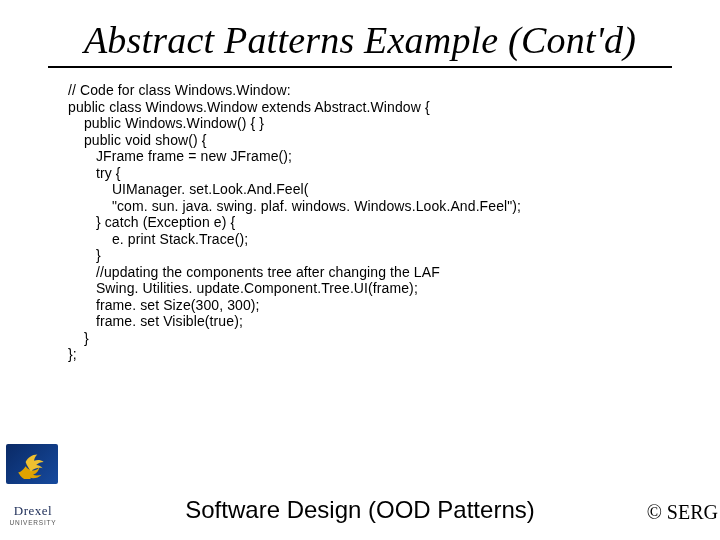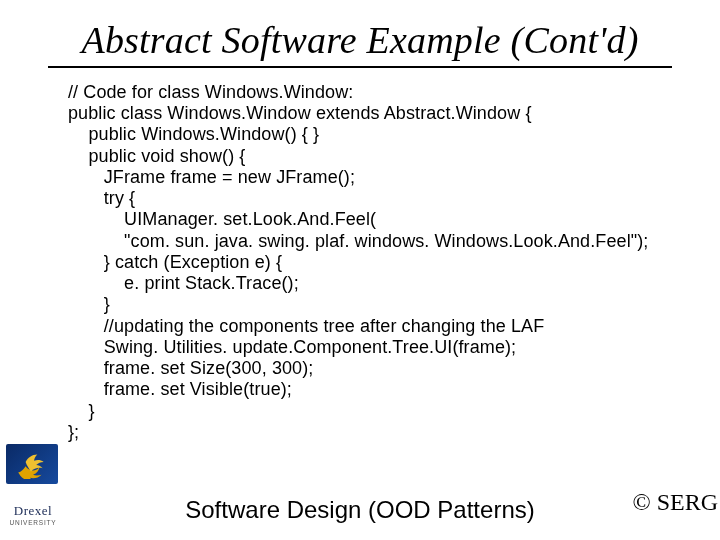--- a/index.html
+++ b/index.html
@@ -18,21 +18,21 @@
     text-align: center;
     letter-spacing: 0.2px;
   }
   .title-rule {
     border: none;
     border-top: 2px solid #000;
     margin: 0 48px 10px 48px;
   }
   .code-block {
     font-family: "Comic Sans MS", "Comic Sans", cursive, Arial, sans-serif;
-    font-size: 18px;
+    font-size: 14px;
     line-height: 1.18;
     white-space: pre;
     padding-left: 68px;
     padding-top: 4px;
     letter-spacing: 0.1px;
   }
   .logo {
     position: absolute;
     left: 6px;
     bottom: 14px;
@@ -59,34 +59,34 @@
   }
   .footer-center {
     position: absolute;
     left: 0; right: 0; bottom: 16px;
     text-align: center;
     font-family: Arial, Helvetica, sans-serif;
     font-size: 24px;
   }
   .footer-right {
     position: absolute;
-    right: 2px; bottom: 24px;
+    right: 2px; bottom: 16px;
     font-family: "Times New Roman", Times, serif;
-    font-size: 24px;
+    font-size: 20px;
   }
   .dragon {
     width: 34px; height: 30px;
   }
 </style>
 </head>
 <body>
 
 <div class="slide">
 
-  <div class="title">Abstract Software Example (Cont'd)</div>
+  <div class="title">Abstract Patterns Example (Cont'd)</div>
   <hr class="title-rule">
 
   <div class="code-block">// Code for class Windows.Window:
 public class Windows.Window extends Abstract.Window {
     public Windows.Window() { }
     public void show() {
        JFrame frame = new JFrame();
        try {
            UIManager. set.Look.And.Feel(
            "com. sun. java. swing. plaf. windows. Windows.Look.And.Feel");

